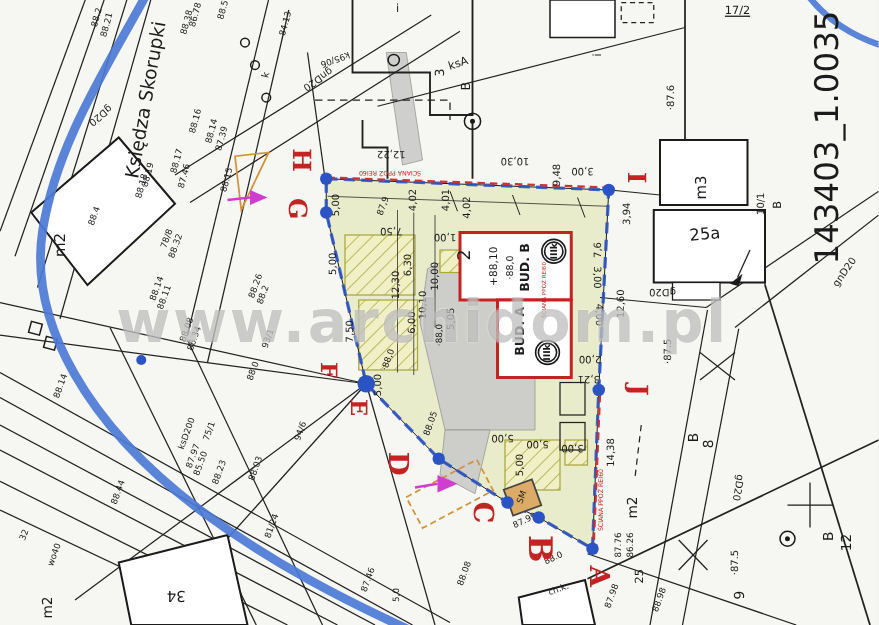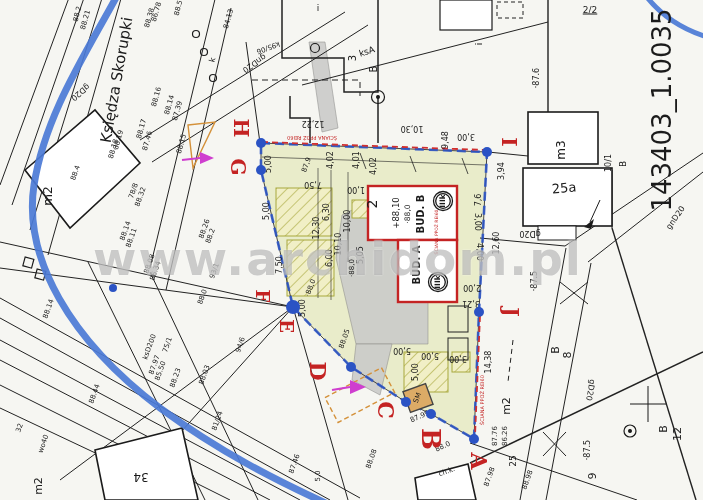--- a/index.html
+++ b/index.html
@@ -190,21 +190,21 @@
       <span class="lb" style="left: 254px; top: 63px; font-size: 8px; --r: 145deg;">gnD20</span>
       <span class="lb" style="left: 268px; top: 47px; font-size: 7px; --r: 160deg;">k95/06</span>
       <span class="lb" style="left: 80px; top: 92px; font-size: 8px; --r: 140deg;">gD20</span>
       <span class="lb" style="left: 117px; top: 80px; font-size: 15px; --r: -80deg;">Księdza Skorupki</span>
       <span class="lb" style="left: 48px; top: 196px; font-size: 12px; --r: -90deg;">m2</span>
       <span class="lb" style="left: 38px; top: 486px; font-size: 11px; --r: -90deg;">m2</span>
       <span class="lb" style="left: 506px; top: 406px; font-size: 11px; --r: -90deg;">m2</span>
       <span class="lb" style="left: 561px; top: 150px; font-size: 12px; --r: -90deg;">m3</span>
       <span class="lb" style="left: 564px; top: 188px; font-size: 13px; --r: -5deg;">25a</span>
       <span class="lb" style="left: 141px; top: 477px; font-size: 12px; --r: 180deg;">34</span>
-      <span class="lb u" style="left: 590px; top: 10px; font-size: 9px; --r: 0deg;">2/2</span>
+      <span class="lb u" style="left: 590px; top: 10px; font-size: 9px; --r: 0deg;">17/2</span>
       <span class="lb" style="left: 609px; top: 163px; font-size: 8px; --r: -90deg;">10/1</span>
       <span class="lb" style="left: 623px; top: 164px; font-size: 9px; --r: -90deg;">B</span>
       <span class="lb" style="left: 555px; top: 350px; font-size: 11px; --r: -90deg;">B</span>
       <span class="lb" style="left: 567px; top: 355px; font-size: 11px; --r: -90deg;">8</span>
       <span class="lb" style="left: 663px; top: 429px; font-size: 11px; --r: -90deg;">B</span>
       <span class="lb" style="left: 677px; top: 434px; font-size: 11px; --r: -90deg;">12</span>
       <span class="lb" style="left: 318px; top: 8px; font-size: 9px; --r: 0deg;">i</span>
       <span class="lb" style="left: 479px; top: 44px; font-size: 9px; --r: -90deg;">i</span>
       <span class="lb" style="left: 353px; top: 58px; font-size: 10px; --r: -90deg;">3</span>
       <span class="lb" style="left: 367px; top: 52px; font-size: 9px; --r: -18deg;">ksA</span>

